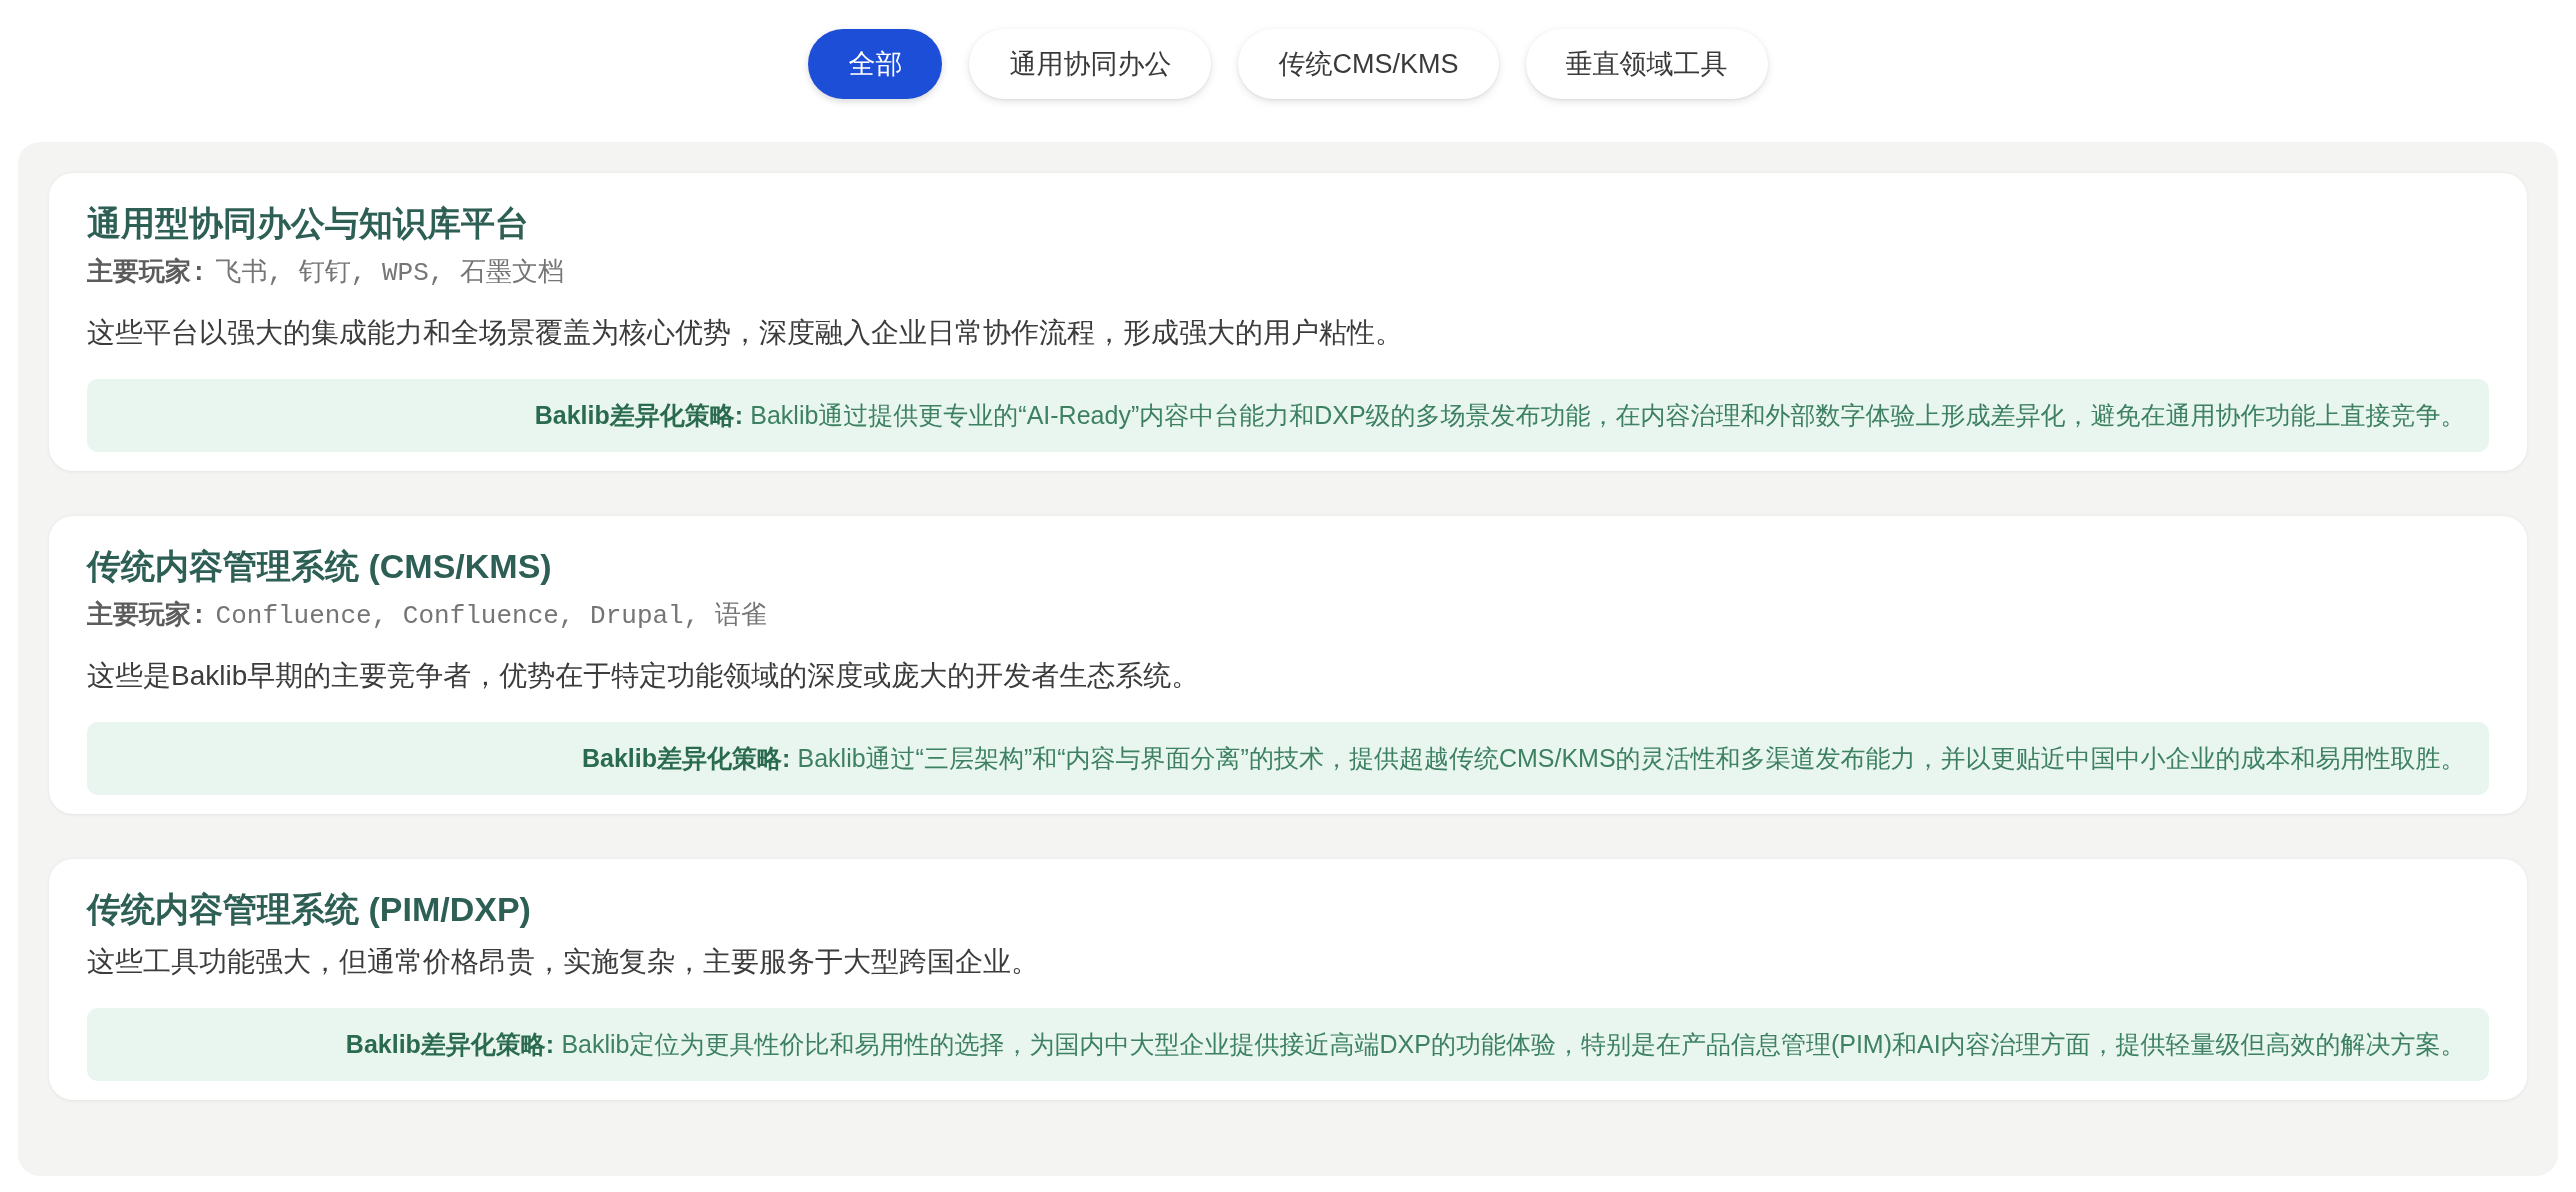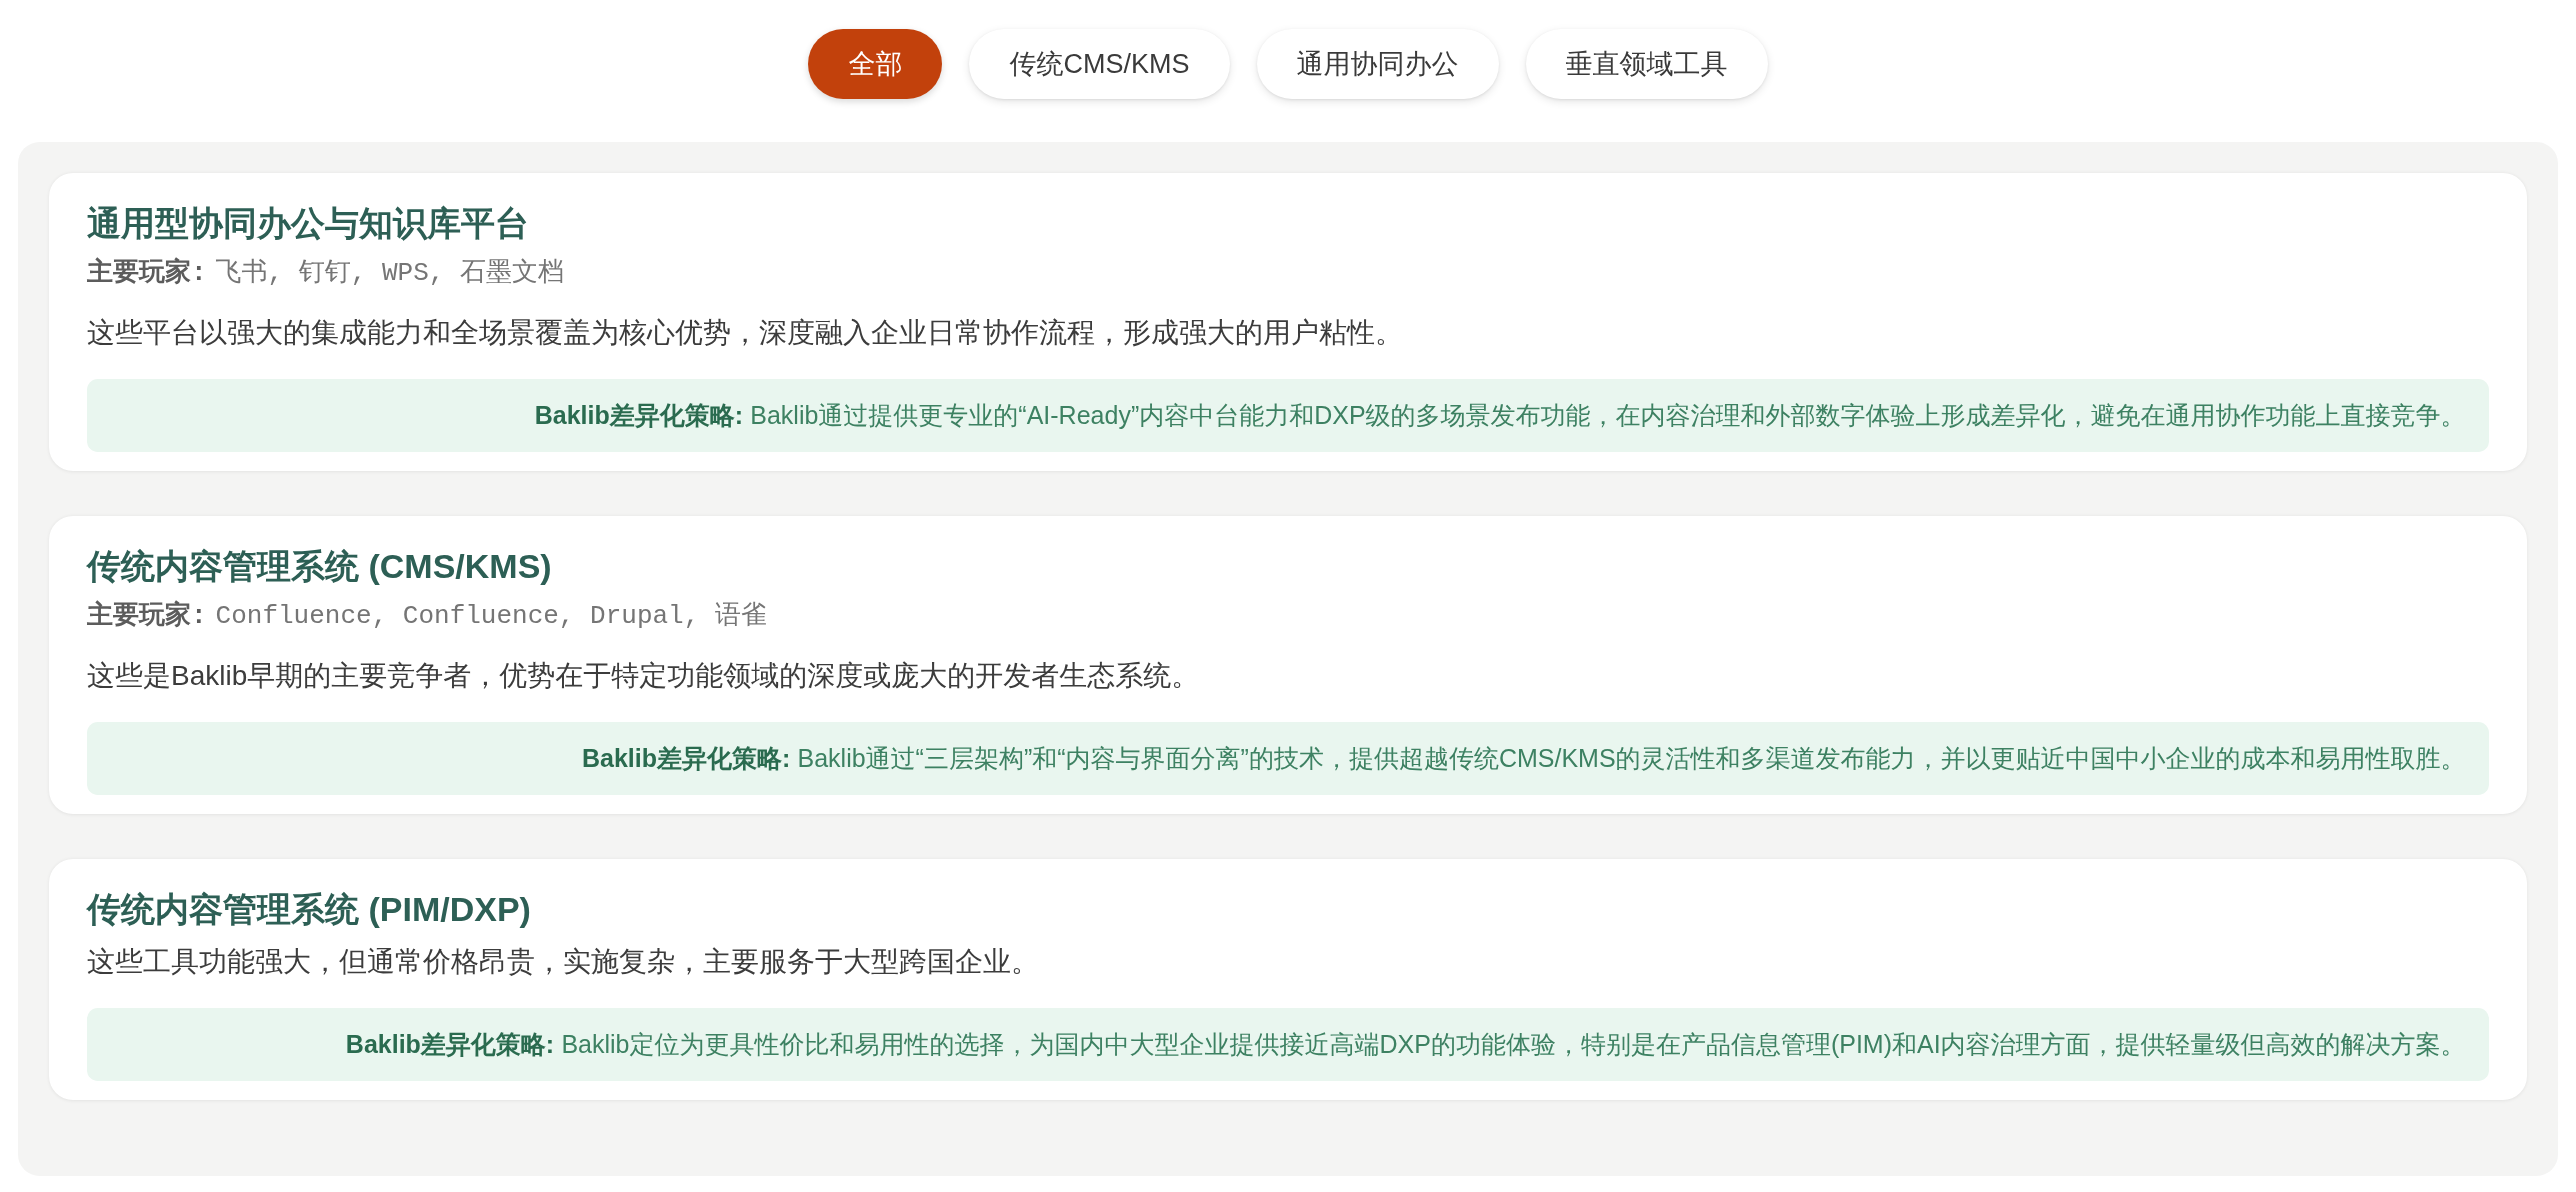--- a/index.html
+++ b/index.html
@@ -30,21 +30,21 @@
     justify-content: center;
     font-size: 27px;
     color: #3a3a3a;
     background: #ffffff;
     box-shadow: 0 2.7px 9px rgba(0,0,0,0.10), 0 0.9px 2.7px rgba(0,0,0,0.08);
     cursor: pointer;
     white-space: nowrap;
     user-select: none;
   }
   .tab.active {
-    background: #c2410c;
+    background: #1d4ed8;
     color: #ffffff;
     box-shadow: 0 2.7px 7.2px rgba(0,0,0,0.15);
   }
 
   
   .panel {
     margin: 43px 18px 18px;
     background: #f4f4f3;
     border-radius: 21.6px;
     padding: 31px 31px 76px;
@@ -98,22 +98,22 @@
     font-weight: bold;
     color: #2a6b4f;
     margin-right: 7.2px;
   }
 </style>
 </head>
 <body>
 
 <div class="tabs">
   <div class="tab active">全部</div>
+  <div class="tab">通用协同办公</div>
   <div class="tab">传统CMS/KMS</div>
-  <div class="tab">通用协同办公</div>
   <div class="tab">垂直领域工具</div>
 </div>
 
 <div class="panel">
 
   <div class="card">
     <h2 class="card-title">通用型协同办公与知识库平台</h2>
     <div class="players">
       <span class="players-label">主要玩家:</span><span>飞书, 钉钉, WPS, 石墨文档</span>
     </div>

